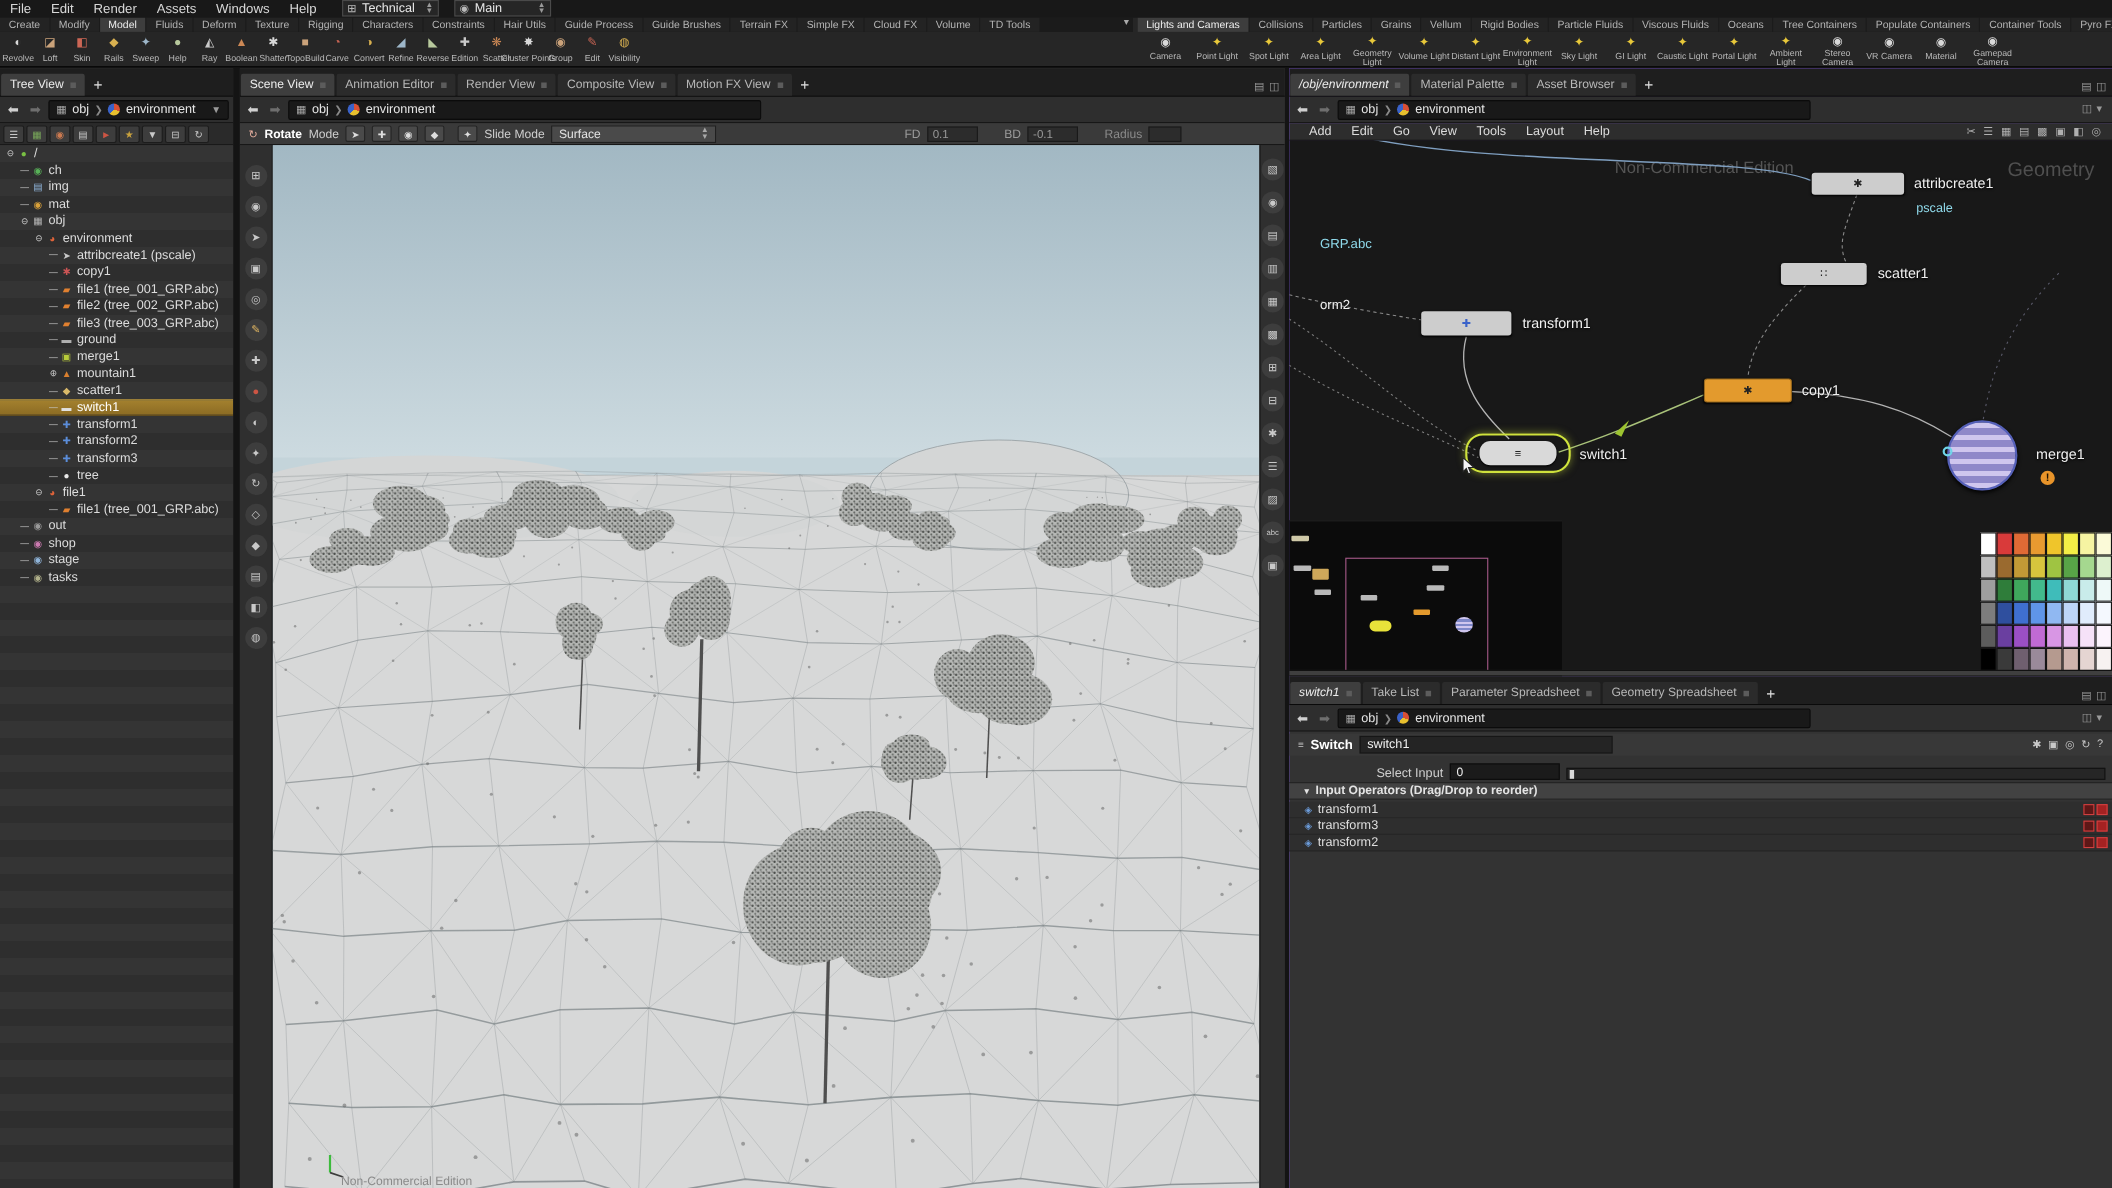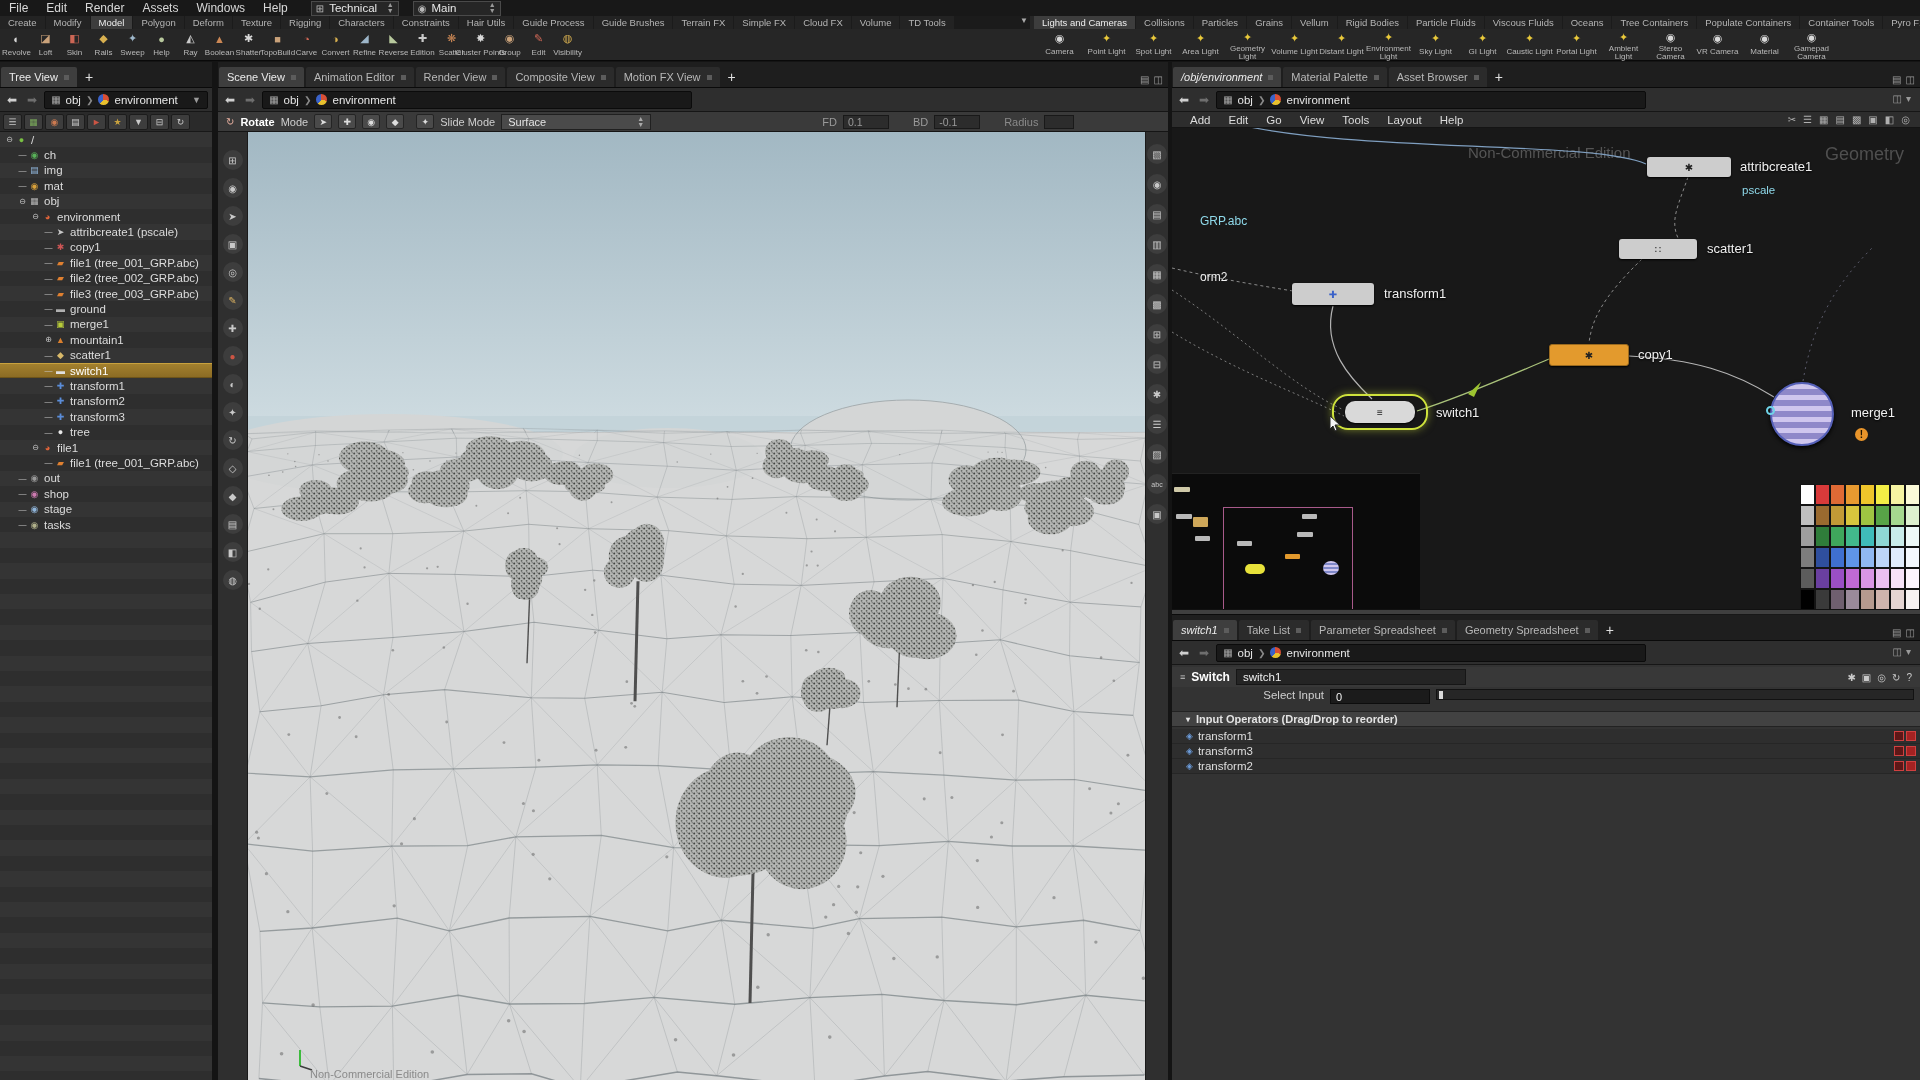--- a/index.html
+++ b/index.html
@@ -1,20 +1,20 @@
 <!DOCTYPE html>
 <html><head>
 <meta charset="utf-8">
 <style>
   html,body{margin:0;padding:0;background:#0d0d0d;}
   *{box-sizing:border-box;font-family:"Liberation Sans",sans-serif;-webkit-font-smoothing:antialiased;}
   #screen{position:relative;width:1920px;height:1080px;background:#141414;overflow:hidden;}
   .abs{position:absolute;}
   
-  #menubar{left:0;top:0;width:1920px;height:16px;background:#181818;display:flex;align-items:center;color:#d8d8d8;font-size:12px;}
+  #menubar{left:0;top:0;width:1920px;height:16px;background:#181818;display:flex;align-items:flex-start;color:#d8d8d8;font-size:12px;}
   .mitem{padding:0 9px;height:16px;line-height:16px;cursor:default;}
   .selbox{display:flex;align-items:center;gap:5px;background:#262626;border:1px solid #4a4a4a;height:15px;margin-left:14px;padding:0 4px;color:#e8e8e8;font-size:11.5px;min-width:88px;}
   .selbox .spin{color:#9a9a9a;font-size:7px;line-height:6px;display:flex;flex-direction:column;margin-left:auto;}
   .boxicon{color:#b9b9b9;font-size:10px;}
   
   #shelf{left:0;top:16px;width:1920px;height:45px;background:#262626;border-bottom:1px solid #090909;}
   .shelfsec{position:absolute;top:0;height:45px;overflow:hidden;}
   .shtabs{position:absolute;left:0;right:0;top:0;height:13px;background:#1b1b1b;display:flex;}
   .shtab{height:13px;line-height:13px;padding:0 8px;font-size:9.5px;color:#b5b5b5;background:#232323;margin-right:1px;white-space:nowrap;}
   .shtab.active{background:#3d3d3d;color:#eee;}
@@ -77,21 +77,21 @@
   .mmbar{position:absolute;border-radius:1px;}
   #palette{position:absolute;right:0;top:356px;width:120px;height:126px;display:flex;flex-wrap:wrap;}
   .swatch{width:15px;height:21px;border:1px solid #141414;}
   .hscroll{position:absolute;left:0;right:0;top:481px;height:5px;background:#3f3f3f;border-top:1px solid #111;}
   
   #param-pane{position:absolute;left:0;top:553px;width:748px;height:465px;background:#333;}
   #param-header{position:absolute;left:0;right:0;top:52px;height:20px;display:flex;align-items:center;gap:6px;padding:0 8px;background:#383838;}
   #param-header .ntype{color:#fff;font-weight:bold;font-size:12px;}
   .namefield{background:#242424;border:1px solid #161616;height:16px;width:230px;color:#f0f0f0;font-size:11.5px;display:flex;align-items:center;padding:0 6px;}
   #param-hicons{margin-left:auto;display:flex;gap:6px;color:#c9c9c9;font-size:10px;}
-  #param-input{position:absolute;left:0;right:6px;top:74px;height:20px;display:flex;align-items:flex-start;gap:6px;padding-left:12px;}
+  #param-input{position:absolute;left:0;right:6px;top:74px;height:20px;display:flex;align-items:flex-end;gap:6px;}
   #param-input .plabel{width:140px;text-align:right;color:#cfcfcf;font-size:11.5px;}
   .pfield{background:#1b1b1b;border:1px solid #0d0d0d;height:15px;width:100px;color:#f0f0f0;font-size:11px;display:flex;align-items:center;padding:0 5px;}
   .slider{flex:1;height:11px;position:relative;background:#262626;border:1px solid #121212;}
   .slider .handle{position:absolute;left:2px;top:1px;width:4px;height:8px;background:#d9d9d9;}
   #param-section{position:absolute;left:0;right:0;top:96px;height:16px;background:#424242;color:#e3e3e3;font-size:11px;font-weight:bold;display:flex;align-items:center;padding:0 0 0 14px;gap:6px;border-top:1px solid #222;border-bottom:1px solid #222;}
   .oprow{position:absolute;left:0;right:0;height:15px;display:flex;align-items:center;gap:5px;padding-left:14px;background:#2e2e2e;border-bottom:1px solid #262626;color:#dedede;font-size:11.5px;}
   .opbtns{margin-left:auto;display:flex;gap:2px;padding-right:4px;}
   .opbtn{width:10px;height:10px;border:1px solid #d04040;background:#5e1717;}
   .opbtn.b2{background:#a52222;}
   .wm-cursor{position:absolute;}
@@ -127,21 +127,21 @@
         </span>
     </span>
   </div>
 
   <div id="shelf" class="abs">
     <div class="shelfsec" style="left:0;width:1030px;">
       <div class="shtabs" id="shelf-tabs-left">
           <span class="shtab">Create</span>
           <span class="shtab">Modify</span>
           <span class="shtab active">Model</span>
-          <span class="shtab">Polygon</span>
+          <span class="shtab">Fluids</span>
           <span class="shtab">Deform</span>
           <span class="shtab">Texture</span>
           <span class="shtab">Rigging</span>
           <span class="shtab">Characters</span>
           <span class="shtab">Constraints</span>
           <span class="shtab">Hair Utils</span>
           <span class="shtab">Guide Process</span>
           <span class="shtab">Guide Brushes</span>
           <span class="shtab">Terrain FX</span>
           <span class="shtab">Simple FX</span>

